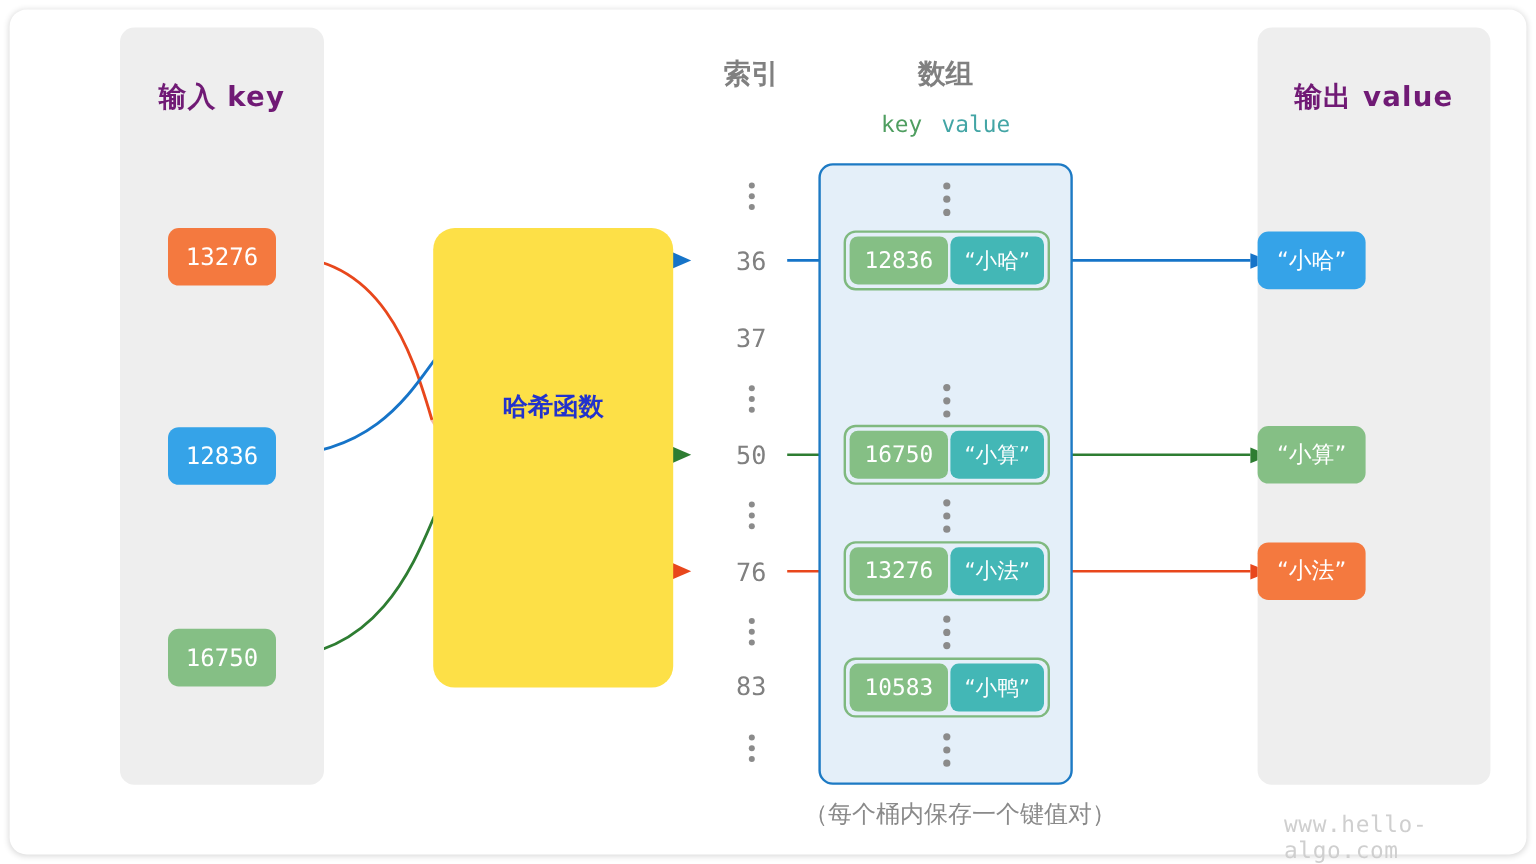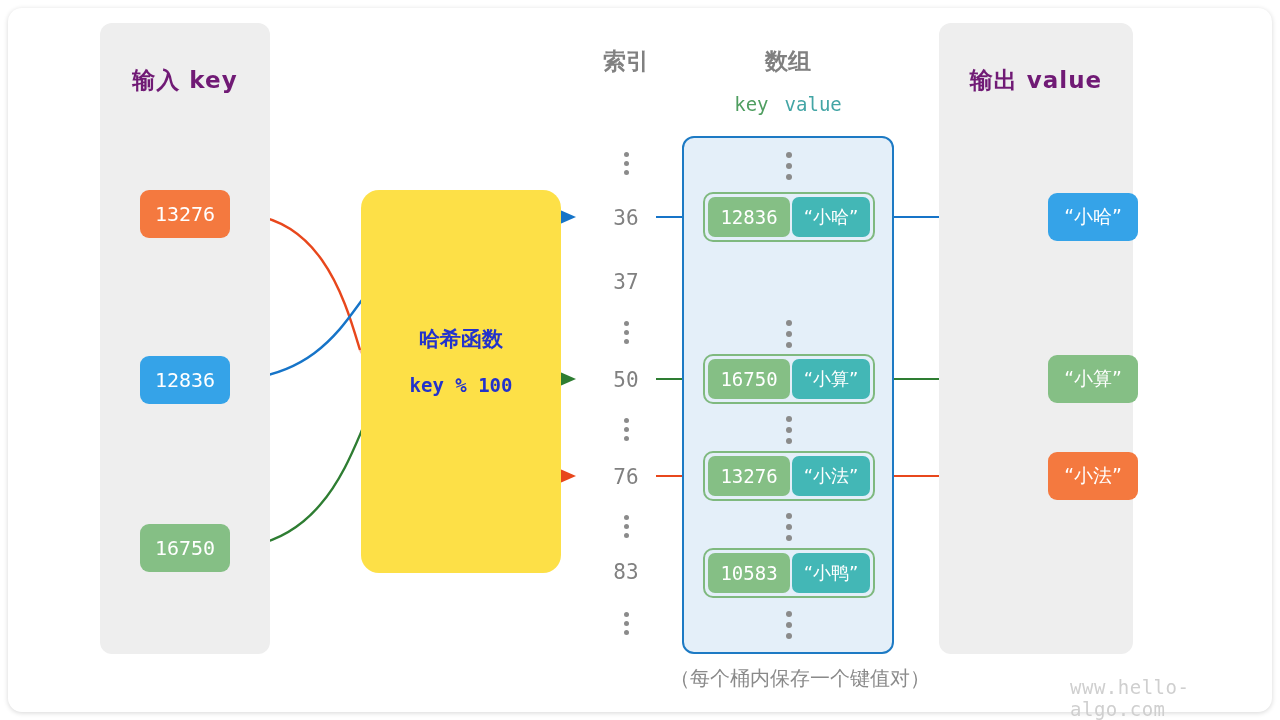--- a/index.html
+++ b/index.html
@@ -14,21 +14,21 @@
   .card{
     position:absolute;left:8px;top:8px;width:1264px;height:704px;
     background:#ffffff;border-radius:14px;
     box-shadow:0 1px 5px rgba(0,0,0,0.16);
   }
   
   .panel{
     position:absolute;background:#eeeeee;border-radius:12px;
   }
   #panel-input{left:100px;top:23px;width:170px;height:631px;}
-  #panel-output{left:939px;top:23px;width:194px;height:631px;}
+  #panel-output{left:1048px;top:23px;width:194px;height:631px;}
   .panel-title{
     position:absolute;width:100%;text-align:center;top:42px;
     font-size:23px;font-weight:bold;color:#701a75;letter-spacing:1px;
     font-family:"DejaVu Sans",sans-serif;
   }
   
   #hashbox{
     position:absolute;left:361px;top:190px;width:200px;height:383px;
     background:#fde047;border-radius:18px;
   }
@@ -141,21 +141,20 @@
 
   <div class="panel" id="panel-input">
     <div class="panel-title">输入 key</div>
   </div>
   <div class="pill pill-in c-orange" style="top:190px;">13276</div>
   <div class="pill pill-in c-blue" style="top:356px;">12836</div>
   <div class="pill pill-in c-green" style="top:524px;">16750</div>
 
   <div id="hashbox">
     <div id="hash-title">哈希函数</div>
-    <div id="hash-formula">key % 100</div>
   </div>
 
   <div id="hdr-index">索引</div>
   <div id="hdr-kv">
     <span class="kk">key</span><span class="vv">value</span>
   </div>
   <div id="hdr-array">数组</div>
 
   <div id="indexcol">
     <div class="vdots" style="top:22px;">

